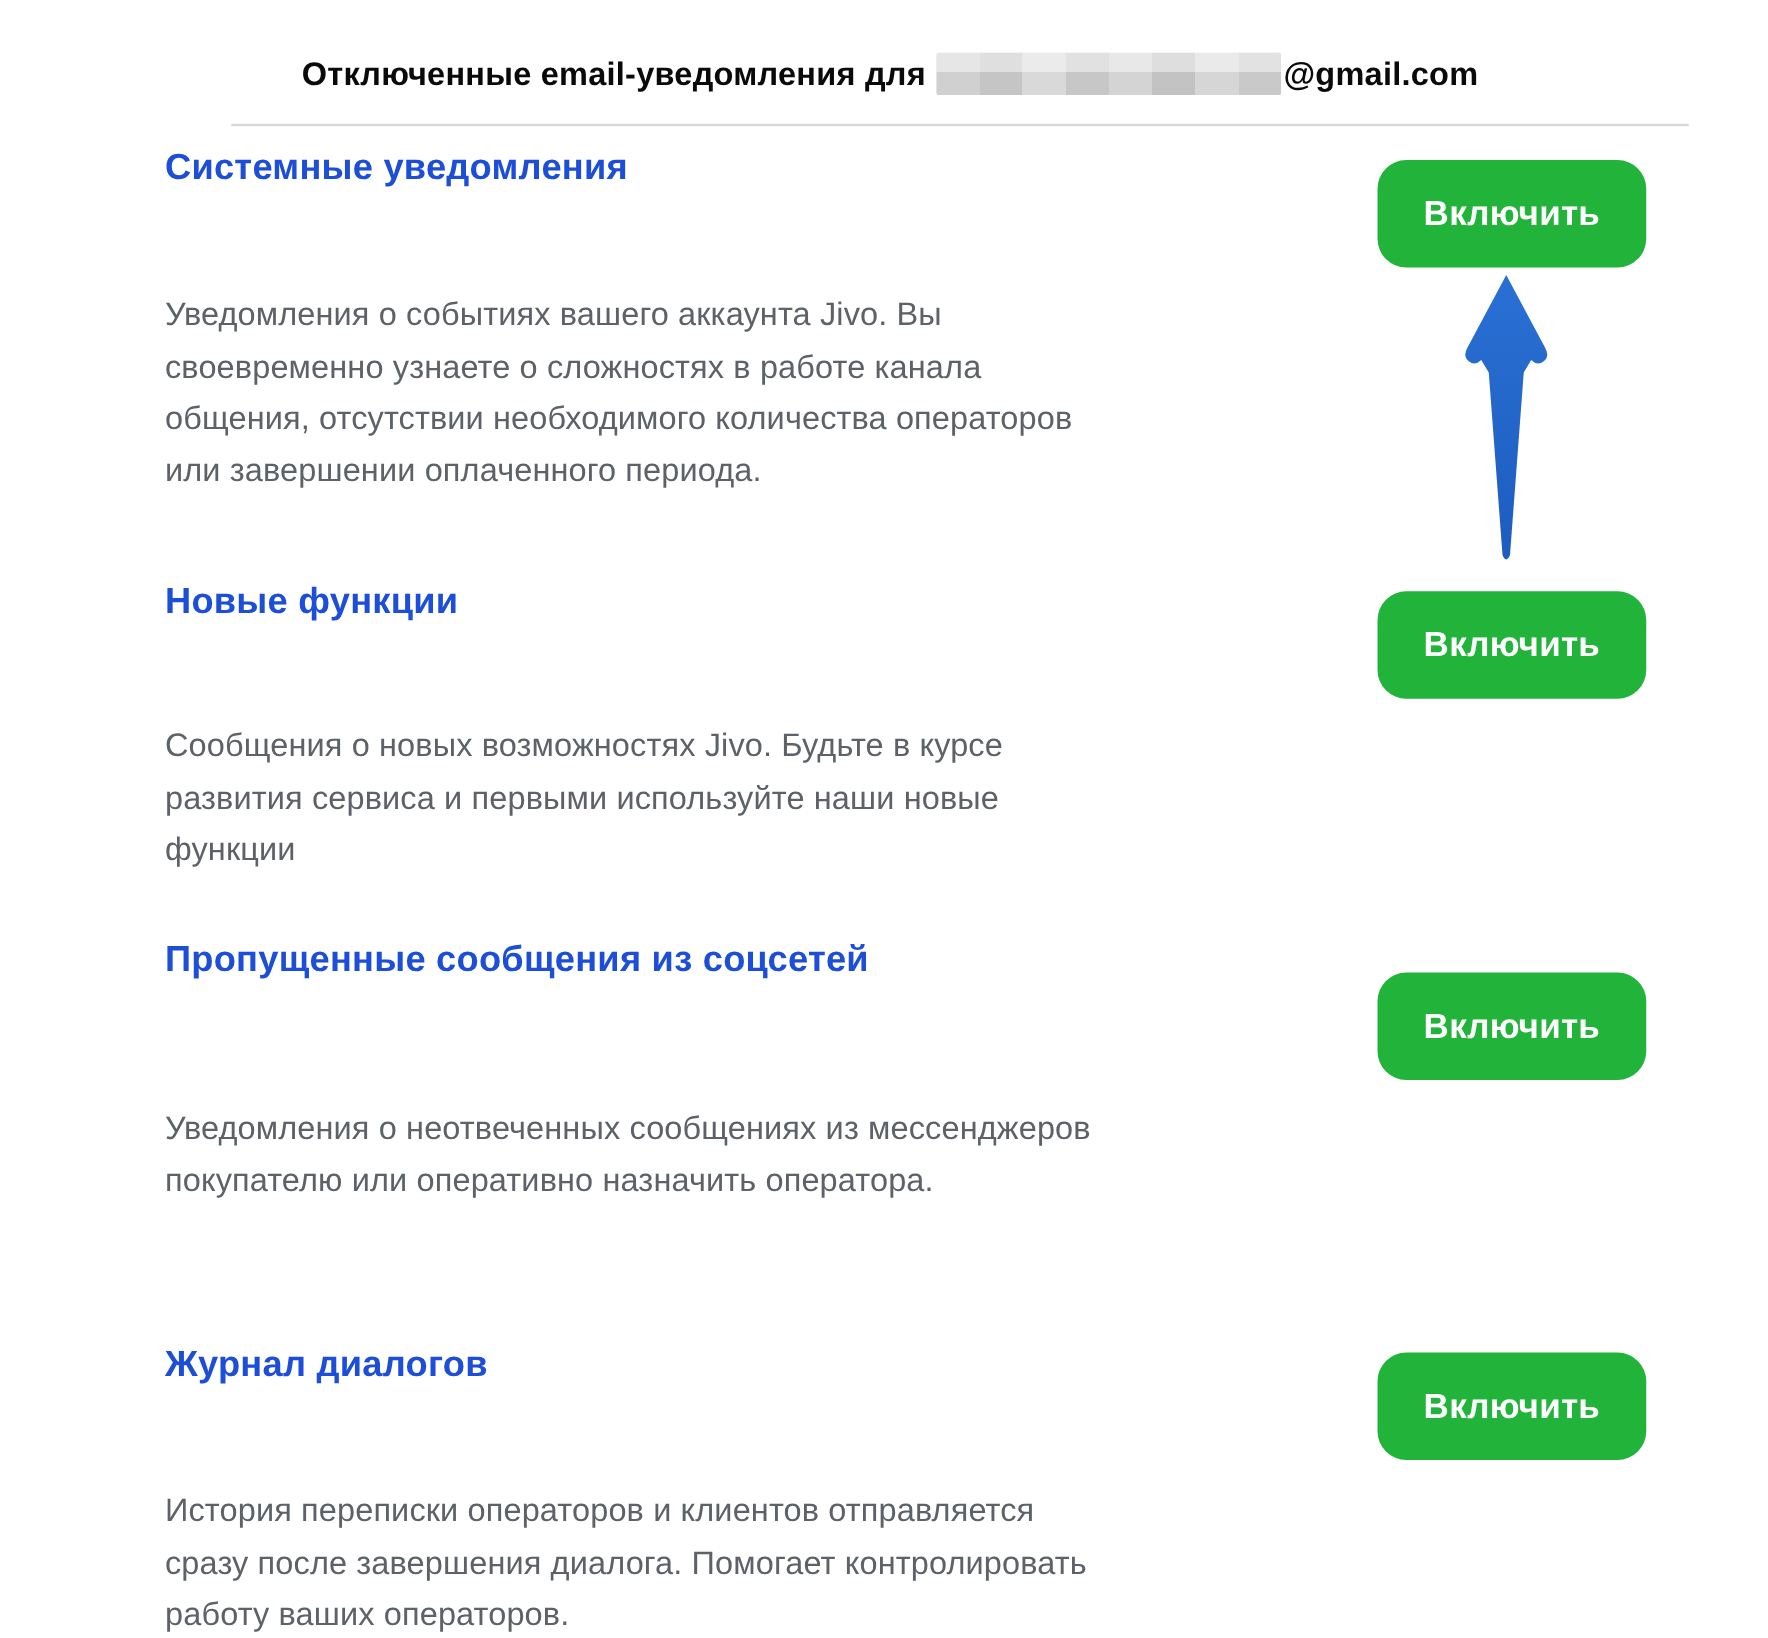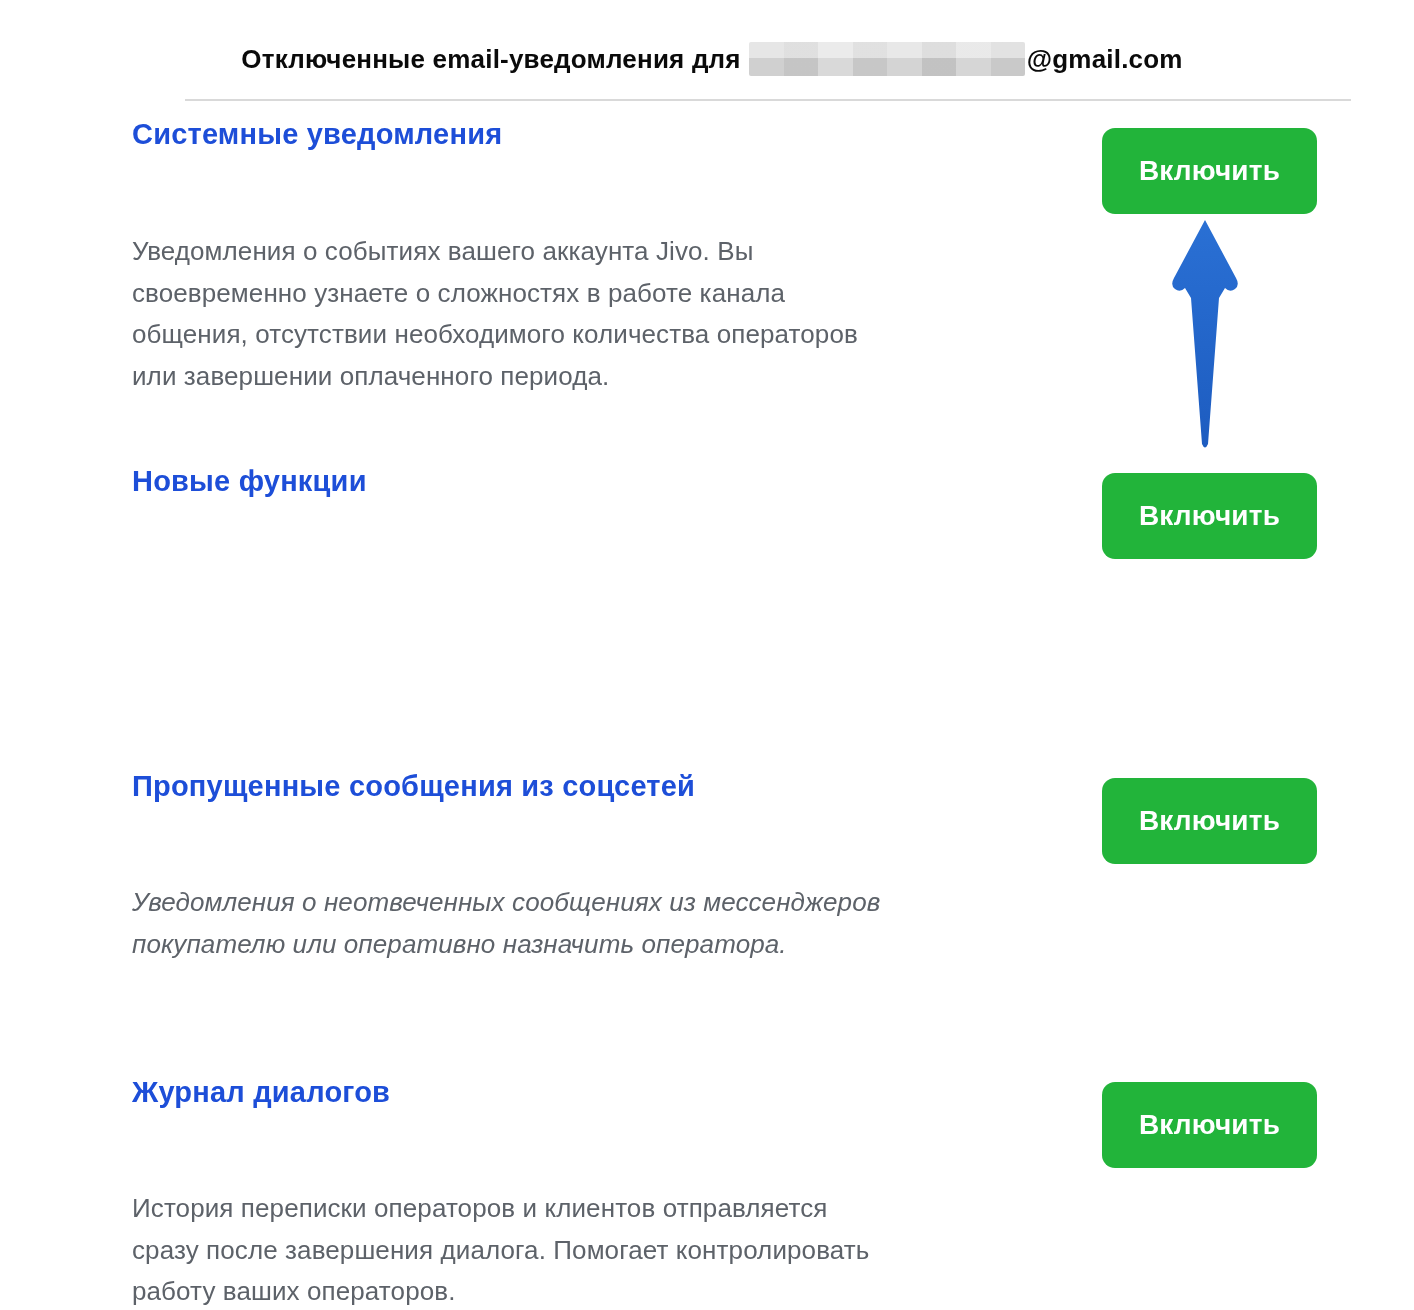--- a/index.html
+++ b/index.html
@@ -45,30 +45,30 @@
   .section-desc {
     position: absolute; left: 132px;
     font-size: 26px; font-weight: 400; color: #5d6269;
     line-height: 41.5px; letter-spacing: 0.1px; margin-top: 40px;
   }
   .section-desc div { white-space: nowrap; }
 
   .enable-btn {
     position: absolute; left: 1102px; width: 215px; height: 86px;
     background: #22b43a; color: #ffffff;
-    border: none; border-radius: 13px;
+    border: none; border-radius: 23px;
     font-family: "Liberation Sans", "DejaVu Sans", sans-serif;
     font-size: 28px; font-weight: 700; letter-spacing: 0.2px;
     cursor: pointer;
     display: flex; align-items: center; justify-content: center;
   }
 
   .t1 { top: 118px; }  .d1 { top: 191px; }  .b1 { top: 128px; }
   .t2 { top: 465px; }  .d2 { top: 536px; }  .b2 { top: 473px; }
-  .t3 { top: 770px; }  .d3 { top: 842px; font-style: italic; }  .b3 { top: 778px; }
+  .t3 { top: 752px; }  .d3 { top: 842px; }  .b3 { top: 778px; }
   .t4 { top: 1076px; } .d4 { top: 1148px; } .b4 { top: 1082px; }
 
   
   .arrow-wrap {
     position: absolute; left: 1170px; top: 218px; width: 72px; height: 238px;
     pointer-events: none;
   }
 </style>
 </head>
 <body>
@@ -104,20 +104,25 @@
                L4 60 Q0 67 5 71 Q10 75 15 70
                L21 80
                L32 226 Q35 233 38 226
                L49 80
                L55 70 Q60 75 65 71 Q70 67 66 60
                Z" fill="url(#arrowGrad)"></path>
     </svg>
   </div>
 
   <div class="section-title t2">Новые функции</div>
+  <div class="section-desc d2">
+    <div>Сообщения о новых возможностях Jivo. Будьте в курсе</div>
+    <div>развития сервиса и первыми используйте наши новые</div>
+    <div>функции</div>
+  </div>
   <button class="enable-btn b2">Включить</button>
 
   <div class="section-title t3">Пропущенные сообщения из соцсетей</div>
   <div class="section-desc d3">
     <div>Уведомления о неотвеченных сообщениях из мессенджеров</div>
     <div>покупателю или оперативно назначить оператора.</div>
   </div>
   <button class="enable-btn b3">Включить</button>
 
   <div class="section-title t4">Журнал диалогов</div>

